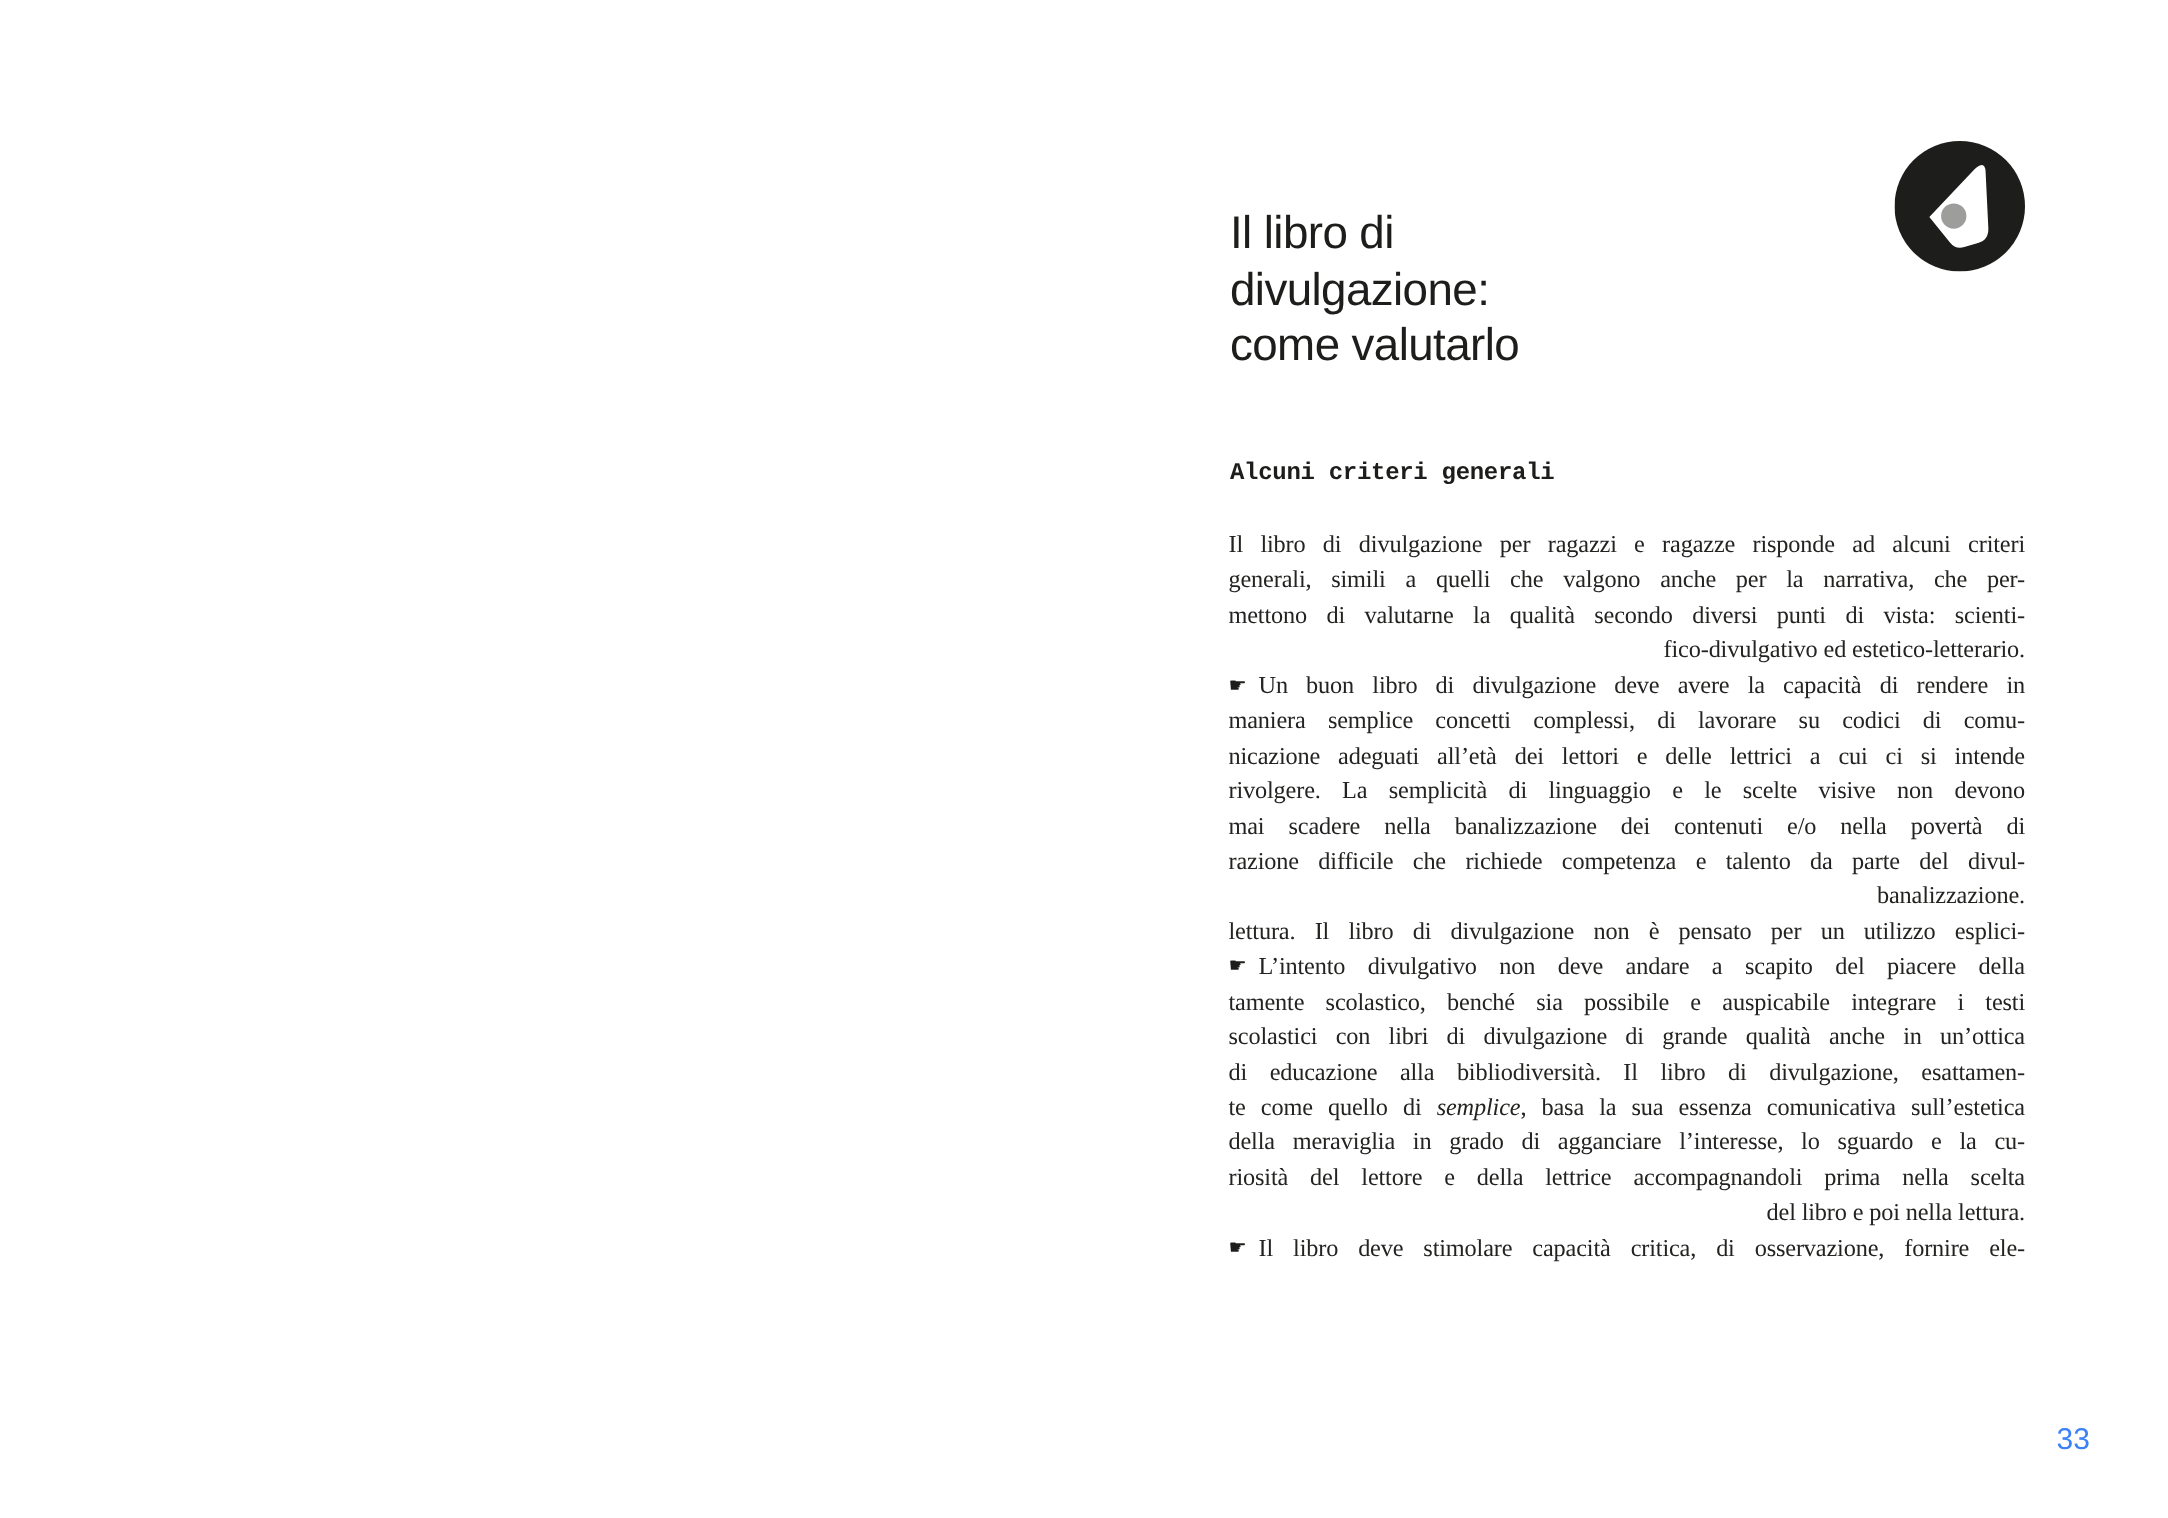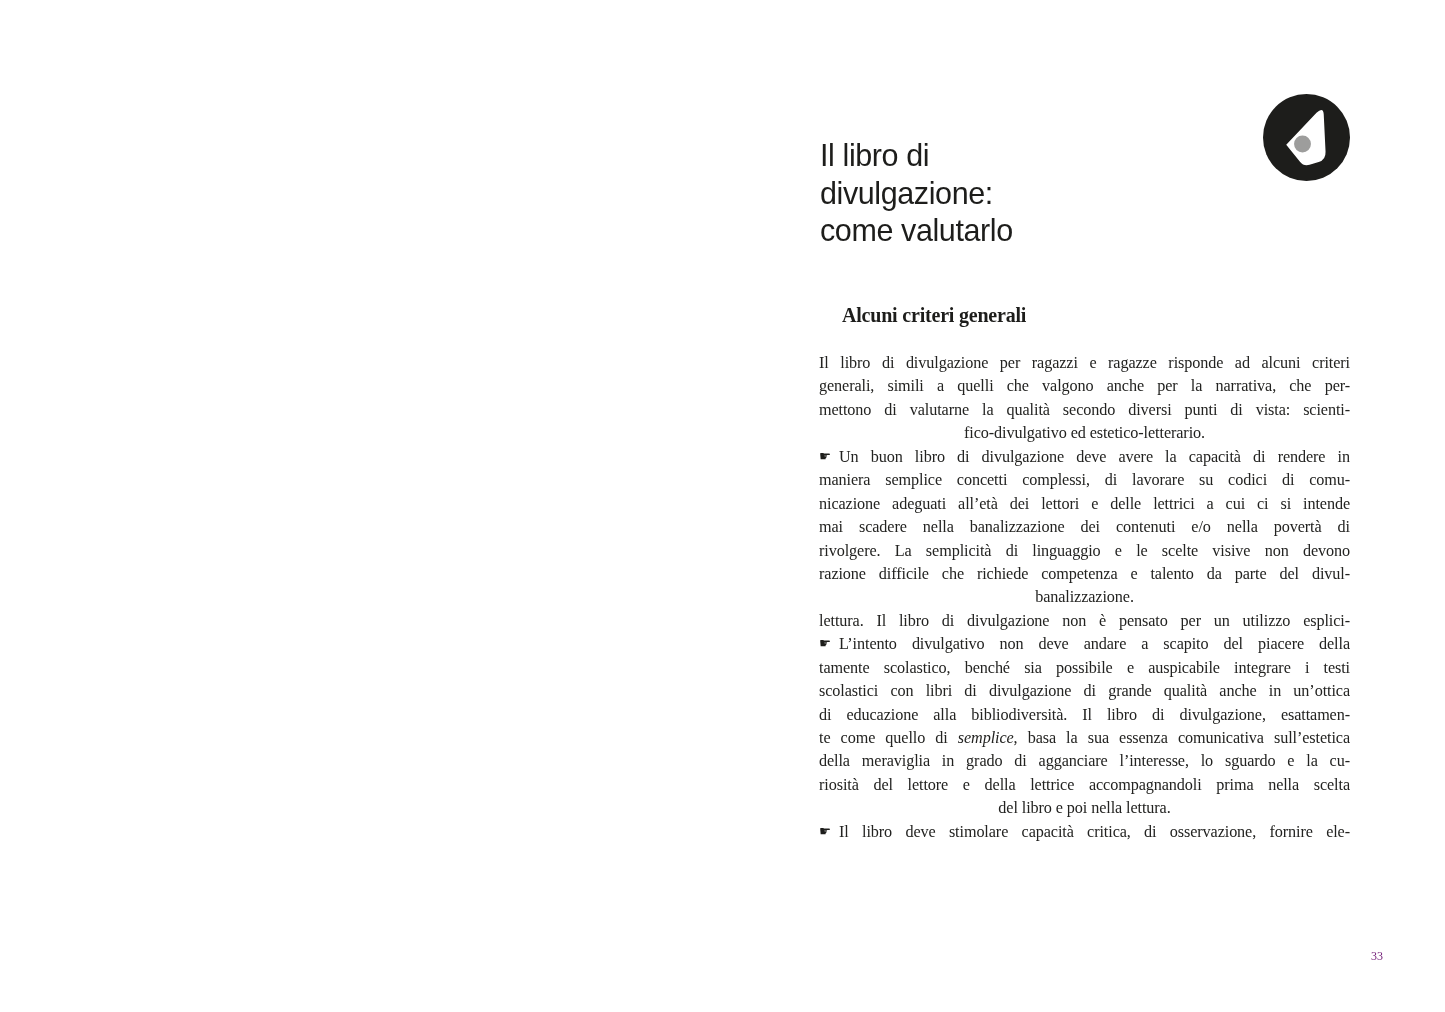--- a/index.html
+++ b/index.html
@@ -35,65 +35,64 @@
     font-weight: normal;
     font-size: 30.5px;
     line-height: 37.5px;
     letter-spacing: -0.4px;
     color: var(--ink);
   }
   .heading {
     position: absolute;
     left: 820px;
     top: 303px;
-    font-family: Liberation Serif, serif;
+    font-family: Liberation Mono, monospace;
     font-weight: bold;
-    font-size: 20px;
+    font-size: 16px;
     line-height: 24px;
     letter-spacing: -0.2px;
     color: var(--ink);
-    margin-left: 22px;
   }
   .body {
     position: absolute;
     left: 819px;
     top: 352px;
     width: 531px;
     font-family: "Liberation Serif", serif;
     font-size: 16.2px;
     letter-spacing: -0.1px;
     color: var(--body-ink);
   }
   .line {
     height: 23.45px;
     line-height: 23.45px;
     white-space: nowrap;
-    text-align: center;
+    text-align: right;
   }
   .line.just {
     text-align: justify;
     text-align-last: justify;
     text-justify: inter-word;
   }
   .bullet {
     font-family: "DejaVu Sans", sans-serif;
     font-size: 13.5px;
     margin-right: 8px;
     color: var(--ink);
     position: relative;
     top: -1px;
   }
   .line i { font-style: italic; }
   .pagenum {
     position: absolute;
     left: 1371px;
     top: 949px;
-    font-family: Liberation Serif, serif;
-    font-size: 12px;
-    color: #701a75;
+    font-family: Liberation Sans, sans-serif;
+    font-size: 20px;
+    color: #3b82f6;
   }
 </style>
 </head>
 <body>
 
 <div class="spread">
   <div>
 
     <svg class="logo" viewBox="0 0 100 100" aria-hidden="true">
       <circle cx="50" cy="50" r="50" fill="var(--logo-circle)"></circle>
@@ -110,22 +109,22 @@
     <h2 class="heading">Alcuni criteri generali</h2>
 
     <div class="body">
         <div class="line just"><span>Il libro di divulgazione per ragazzi e ragazze risponde ad alcuni criteri</span></div>
         <div class="line just"><span>generali, simili a quelli che valgono anche per la narrativa, che per-</span></div>
         <div class="line just"><span>mettono di valutarne la qualità secondo diversi punti di vista: scienti-</span></div>
         <div class="line"><span>fico-divulgativo ed estetico-letterario.</span></div>
         <div class="line just"><span class="bullet">☛</span><span>Un buon libro di divulgazione deve avere la capacità di rendere in</span></div>
         <div class="line just"><span>maniera semplice concetti complessi, di lavorare su codici di comu-</span></div>
         <div class="line just"><span>nicazione adeguati all’età dei lettori e delle lettrici a cui ci si intende</span></div>
+        <div class="line just"><span>rivolgere. La semplicità di linguaggio e le scelte visive non devono</span></div>
         <div class="line just"><span>mai scadere nella banalizzazione dei contenuti e/o nella povertà di</span></div>
-        <div class="line just"><span>rivolgere. La semplicità di linguaggio e le scelte visive non devono</span></div>
         <div class="line just"><span>razione difficile che richiede competenza e talento da parte del divul-</span></div>
         <div class="line"><span>banalizzazione.</span></div>
         <div class="line just"><span>lettura. Il libro di divulgazione non è pensato per un utilizzo esplici-</span></div>
         <div class="line just"><span class="bullet">☛</span><span>L’intento divulgativo non deve andare a scapito del piacere della</span></div>
         <div class="line just"><span>tamente scolastico, benché sia possibile e auspicabile integrare i testi</span></div>
         <div class="line just"><span>scolastici con libri di divulgazione di grande qualità anche in un’ottica</span></div>
         <div class="line just"><span>di educazione alla bibliodiversità. Il libro di divulgazione, esattamen-</span></div>
         <div class="line just"><span>te come quello di </span><i>semplice</i><span>, basa la sua essenza comunicativa sull’estetica</span></div>
         <div class="line just"><span>della meraviglia in grado di agganciare l’interesse, lo sguardo e la cu-</span></div>
         <div class="line just"><span>riosità del lettore e della lettrice accompagnandoli prima nella scelta</span></div>

